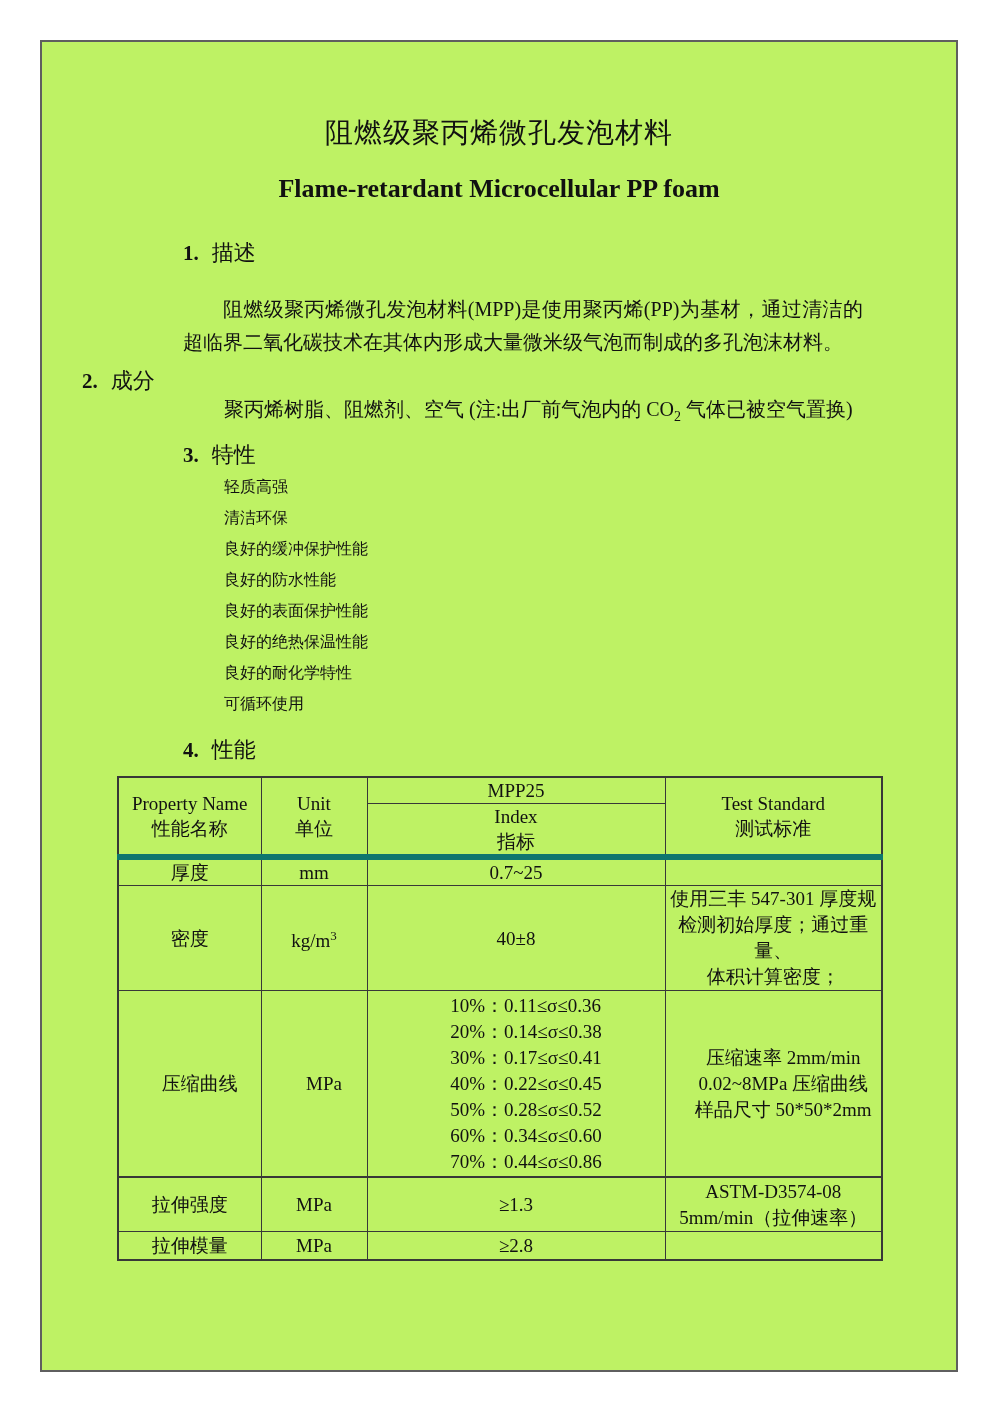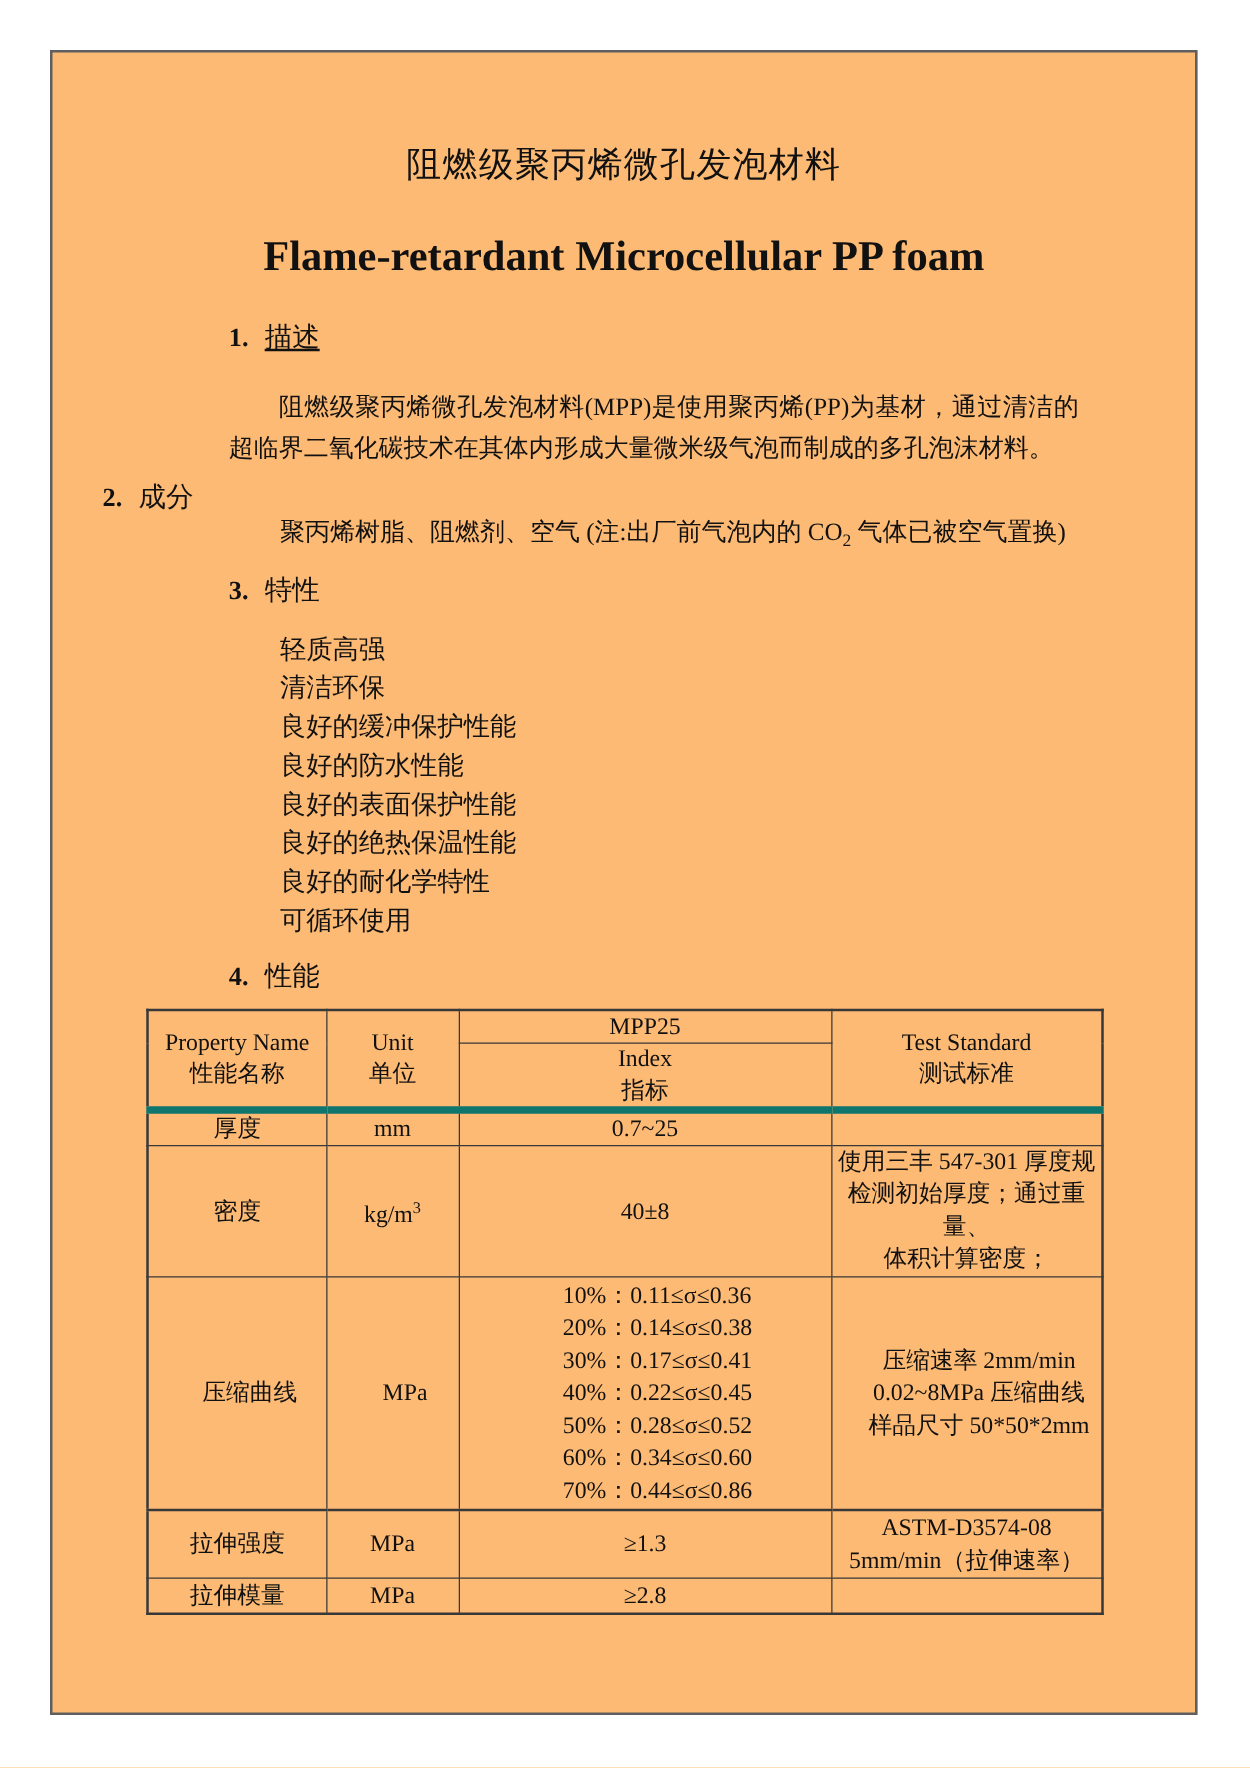--- a/index.html
+++ b/index.html
@@ -8,73 +8,74 @@
     background:#ffffff;
     position:relative;
     font-family:"Liberation Serif","DejaVu Serif",serif;
     color:#111111;
   }
   .page-frame{
     position:absolute;
     left:40px;top:40px;
     width:914px;height:1328px;
     border:2px solid #5f5f5f;
-    background:#fdba74;
+    background:#bef264;
     overflow:hidden;
   }
   .doc-title-cn{
     margin-top:74px;
     text-align:center;
     font-size:28px;
     line-height:34px;
     letter-spacing:1px;
     font-weight:normal;
   }
   .doc-title-en{
-    margin-top:42px;
+    margin-top:25px;
     text-align:center;
-    font-size:34px;
+    font-size:26px;
     line-height:28px;
     font-weight:bold;
   }
   .section-heading{
     margin:0 0 0 141px;
     font-size:22px;
     line-height:28px;
   }
   .section-heading .num{
     font-weight:bold;
     font-size:21px;
     display:inline-block;
     margin-right:13px;
   }
-  .sh1{margin-top:36px;text-decoration:underline;}
+  .sh1{margin-top:36px;}
   .sh2{margin-top:8px;margin-left:40px;}
   .sh3{margin-top:10px;}
   .sh4{margin-top:15px;}
   .para{
     margin:26px 0 0 141px;
     width:680px;
     font-size:20px;
     line-height:33px;
     text-align:justify;
     text-indent:2em;
   }
   .composition{
     margin:0 0 0 182px;
     font-size:20px;
     line-height:28px;
   }
   .composition sub{
     font-size:14px;
   }
   .features{
-    margin:18px 0 0 182px;
-    font-size:21px;
+    margin:4px 0 0 182px;
+    font-size:16px;
     line-height:31px;
+    font-family:Liberation Mono, monospace;
   }
   table.props{
     margin:12px 0 0 75px;
     border-collapse:collapse;
     width:764px;
     table-layout:fixed;
     font-size:19px;
   }
   table.props td{
     border:1px solid #383838;

